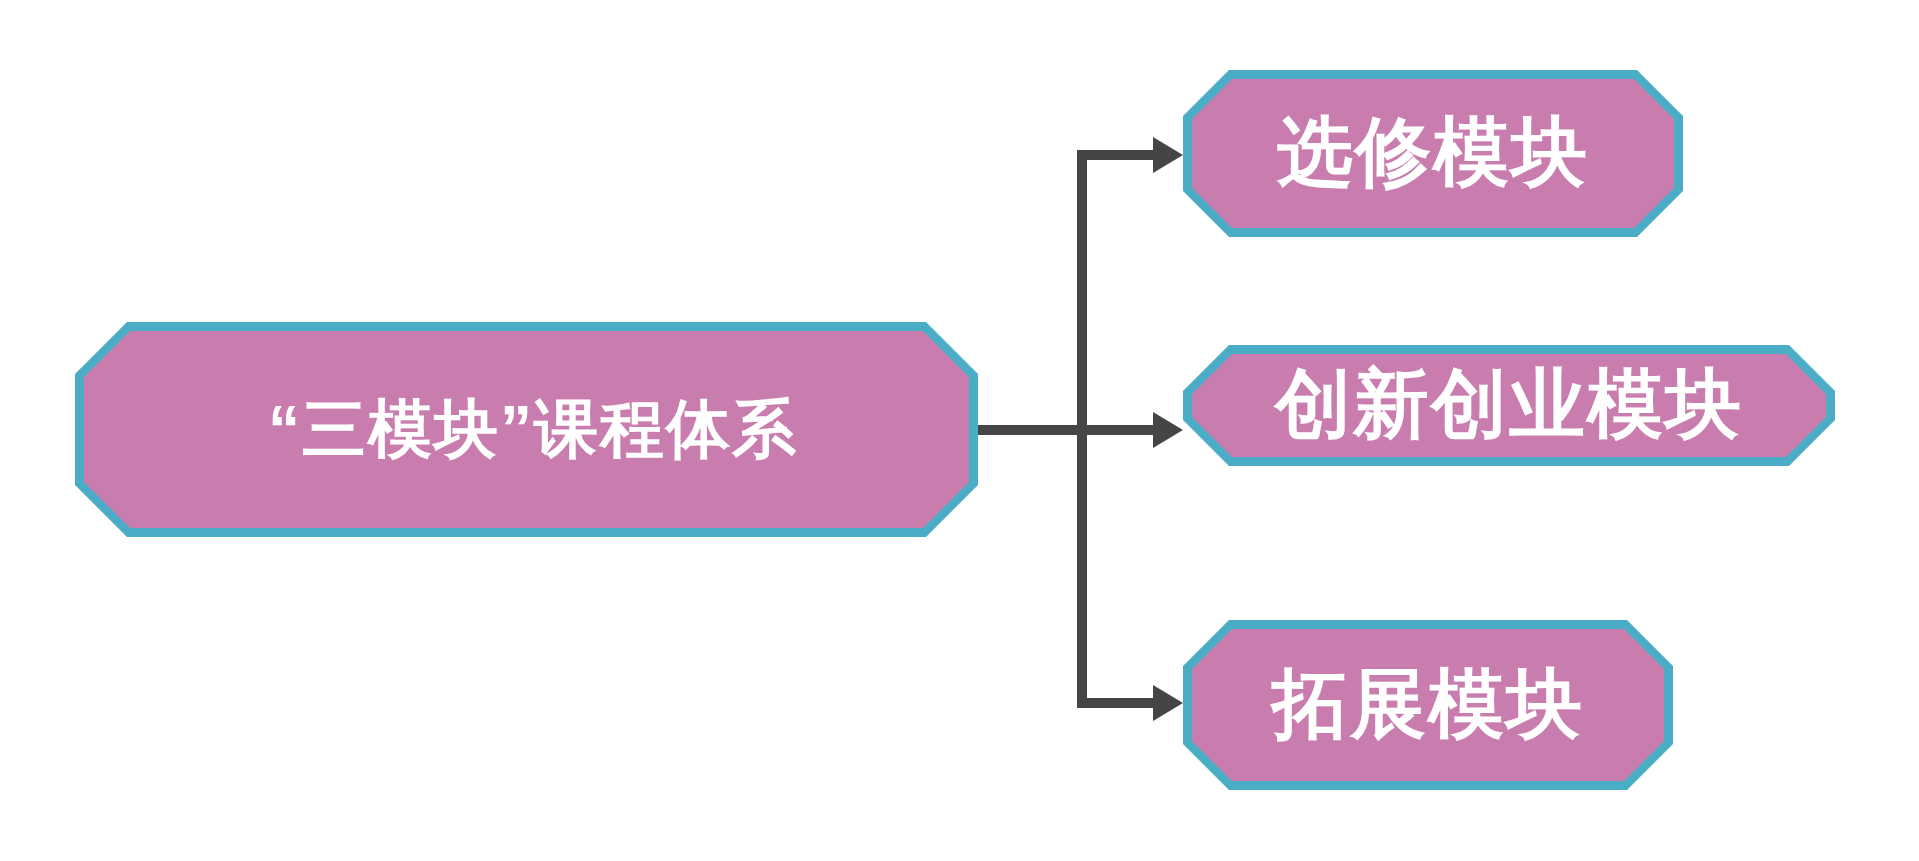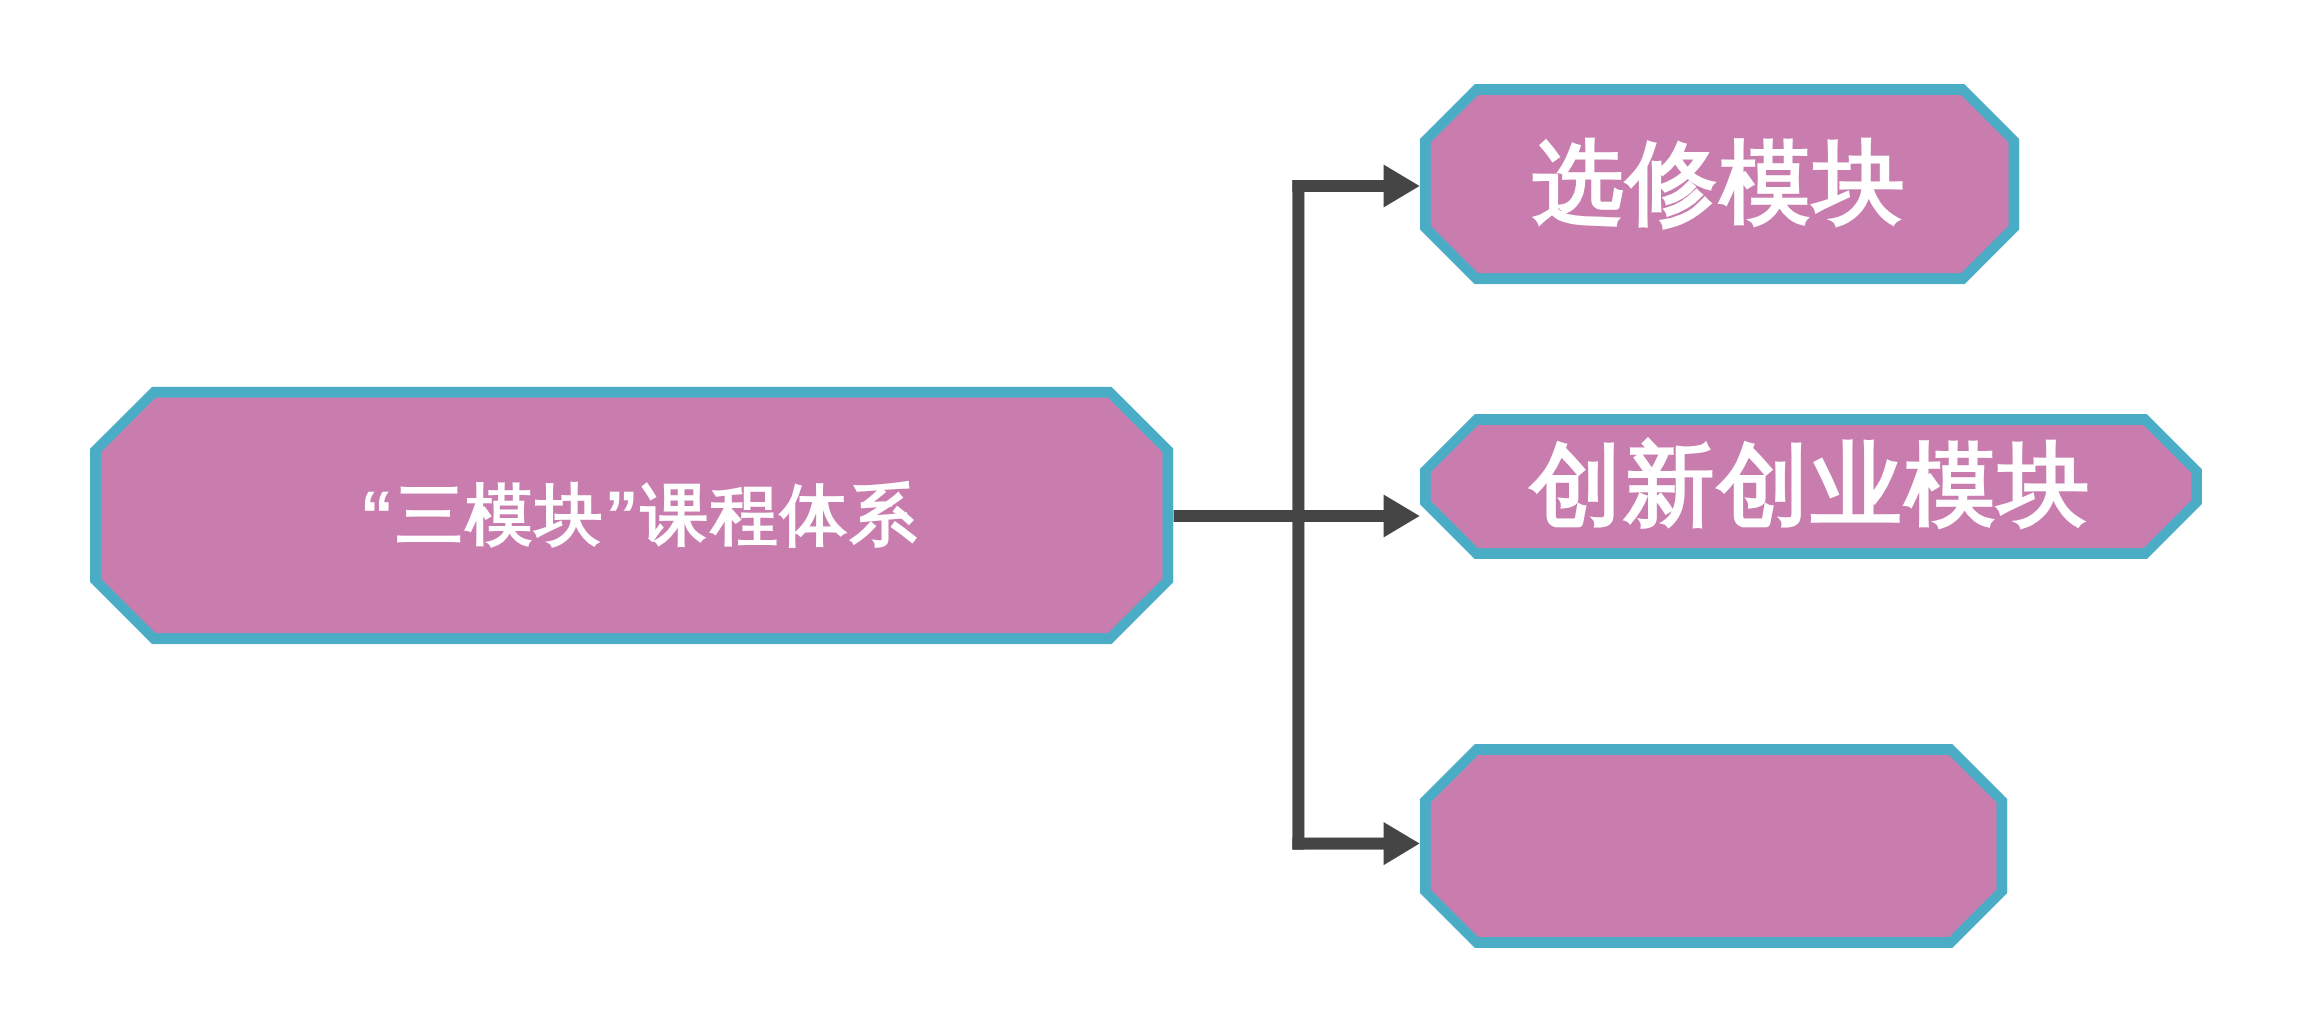--- a/index.html
+++ b/index.html
@@ -42,21 +42,21 @@
   .octagon .label {
     position: relative;
     color: var(--text, #ffffff);
     font-weight: bold;
     white-space: nowrap;
     letter-spacing: 2px;
     text-align: right;
   }
 
   #root-node   { left: 75px;   top: 322px; width: 903px; height: 215px; --cut: 52px; --cut-in: 46px; }
-  #root-node .label { font-size: 56px; margin-left: 13px; }
+  #root-node .label { font-size: 64px; margin-left: 13px; }
 
   #child-node-0 { left: 1183px; top: 70px;  width: 500px; height: 167px; --cut: 46px; --cut-in: 40px; }
   #child-node-1 { left: 1183px; top: 345px; width: 652px; height: 121px; --cut: 46px; --cut-in: 40px; }
   #child-node-2 { left: 1183px; top: 620px; width: 490px; height: 170px; --cut: 46px; --cut-in: 40px; }
   .child .label { font-size: 76px; }
 
   
   .conn {
     position: absolute;
     background: var(--arrow, #454545);
@@ -101,15 +101,16 @@
     <div class="label">选修模块</div>
   </div>
 
   <div class="octagon child" id="child-node-1">
     <div class="inner"></div>
     <div class="label">创新创业模块</div>
   </div>
 
   <div class="octagon child" id="child-node-2">
     <div class="inner"></div>
+    <div class="label">拓展模块</div>
   </div>
 
 </div>
 
 </body></html>

